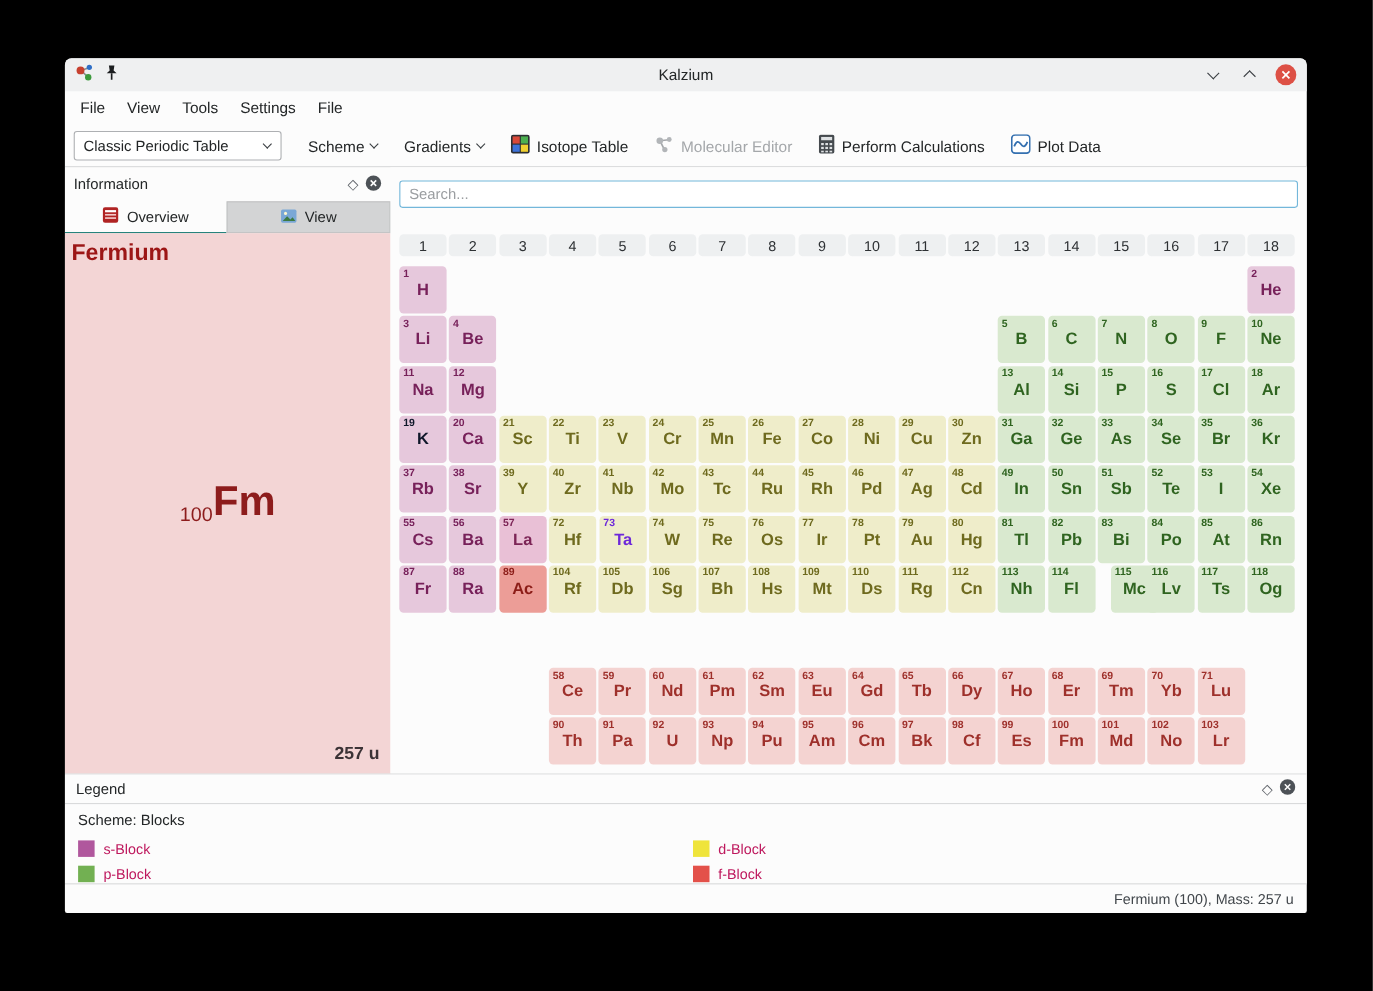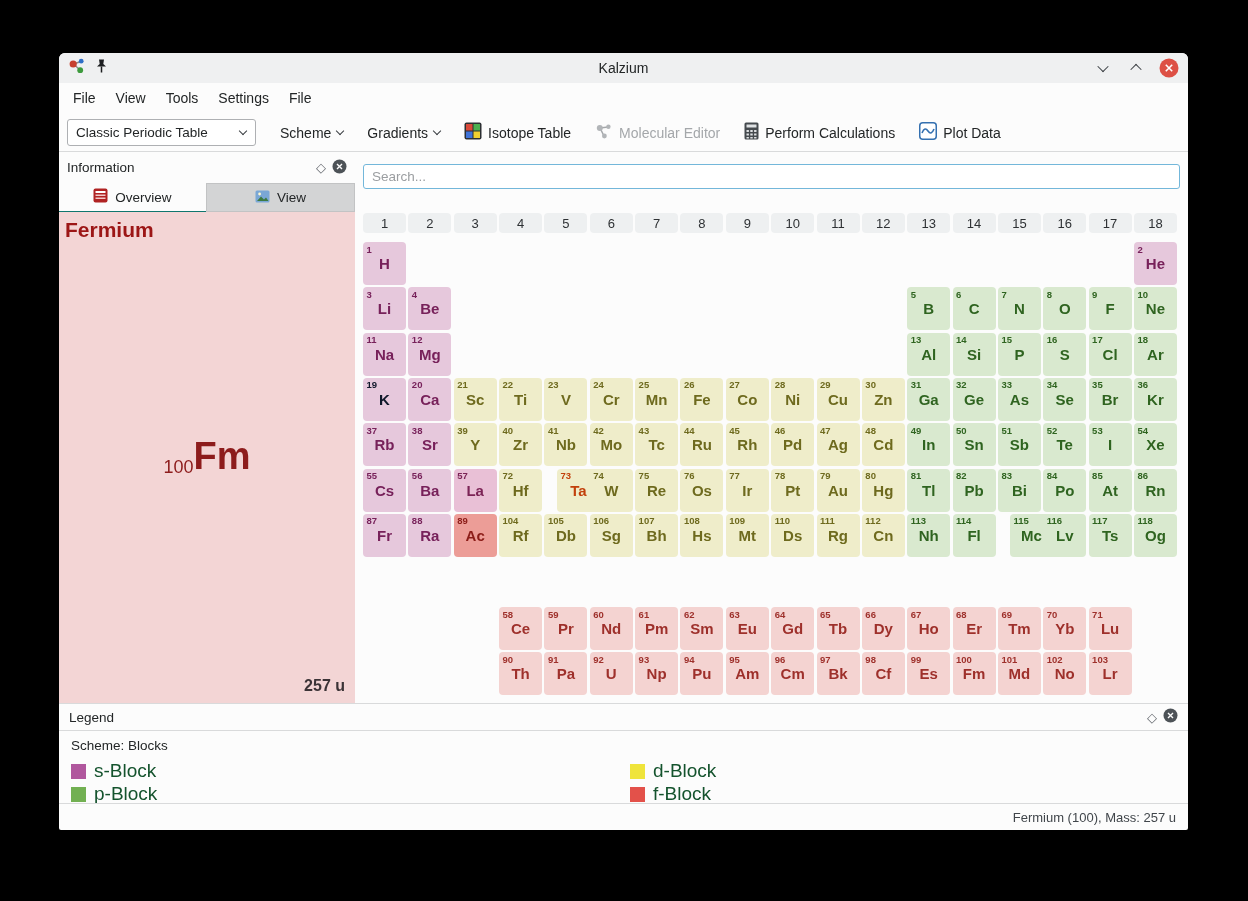--- a/index.html
+++ b/index.html
@@ -64,21 +64,21 @@
   .cell .num{position:absolute;top:1.5px;left:3.5px;font-size:9.5px;font-weight:600}
   .cell .sym{position:absolute;left:0;right:0;top:13px;text-align:center;font-size:15px;font-weight:bold}
 
   
   .legend{height:100px;flex:0 0 auto;border-top:1px solid #d9dadb;background:#fcfcfc;display:flex;flex-direction:column}
   .legend-header{height:28px;display:flex;align-items:center;padding:0 10px;font-size:13.5px;color:#232627;
     border-bottom:1px solid #d9dadb}
   .legend-body{padding:7px 0 0 12px}
   .scheme-label{font-size:13.5px;color:#232627;margin-bottom:9px}
   .legend-grid{display:grid;grid-template-columns:559px auto;row-gap:5px}
-  .legend-item{display:flex;align-items:center;gap:8px;font-size:19px;color:#14532d;height:18px}
+  .legend-item{display:flex;align-items:center;gap:8px;font-size:13px;color:#be185d;height:18px}
   .swatch{width:15px;height:15px;display:inline-block}
 
   
   .statusbar{height:27px;flex:0 0 auto;border-top:1px solid #d9dadb;display:flex;align-items:center;
     justify-content:flex-end;padding-right:12px;font-size:13px;color:#41464b}
 </style>
 </head>
 <body>
 
 <div class="window">
@@ -488,21 +488,21 @@
             <span class="sym">Ba</span>
           </div>
           <div class="cell" style="left: 90.7px; top: 255.5px; background: rgb(233, 192, 214); color: rgb(124, 36, 86);">
             <span class="num">57</span>
             <span class="sym">La</span>
           </div>
           <div class="cell" style="left: 136.05px; top: 255.5px; background: rgb(239, 237, 202); color: rgb(110, 106, 30);">
             <span class="num">72</span>
             <span class="sym">Hf</span>
           </div>
-          <div class="cell" style="left: 194px; top: 255.5px; background: rgb(239, 237, 202); color: #c2410c;">
+          <div class="cell" style="left: 182px; top: 255.5px; background: rgb(239, 237, 202); color: #6d28d9;">
             <span class="num">73</span>
             <span class="sym">Ta</span>
           </div>
           <div class="cell" style="left: 226.75px; top: 255.5px; background: rgb(239, 237, 202); color: rgb(110, 106, 30);">
             <span class="num">74</span>
             <span class="sym">W</span>
           </div>
           <div class="cell" style="left: 272.1px; top: 255.5px; background: rgb(239, 237, 202); color: rgb(110, 106, 30);">
             <span class="num">75</span>
             <span class="sym">Re</span>

